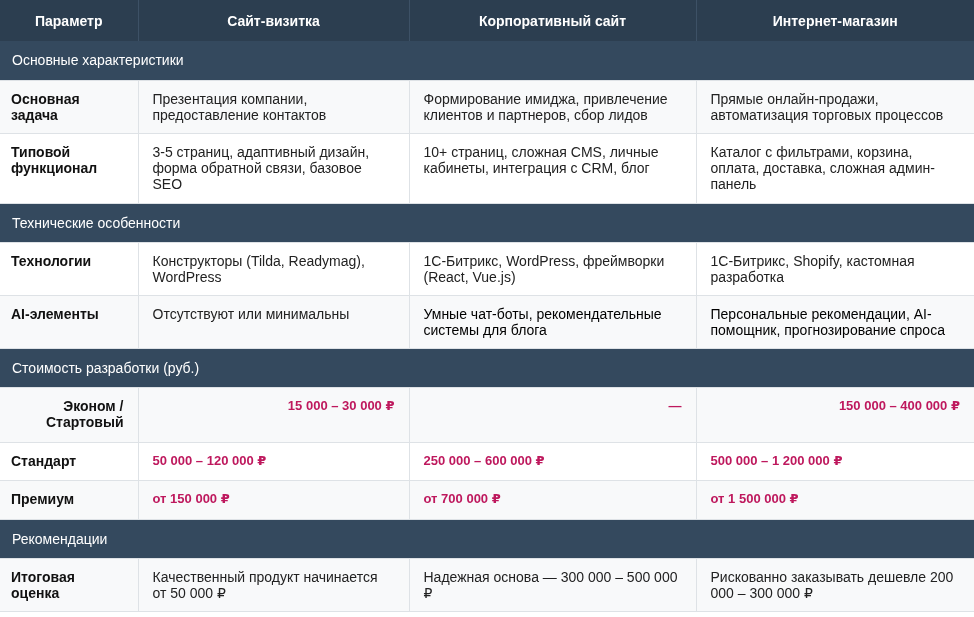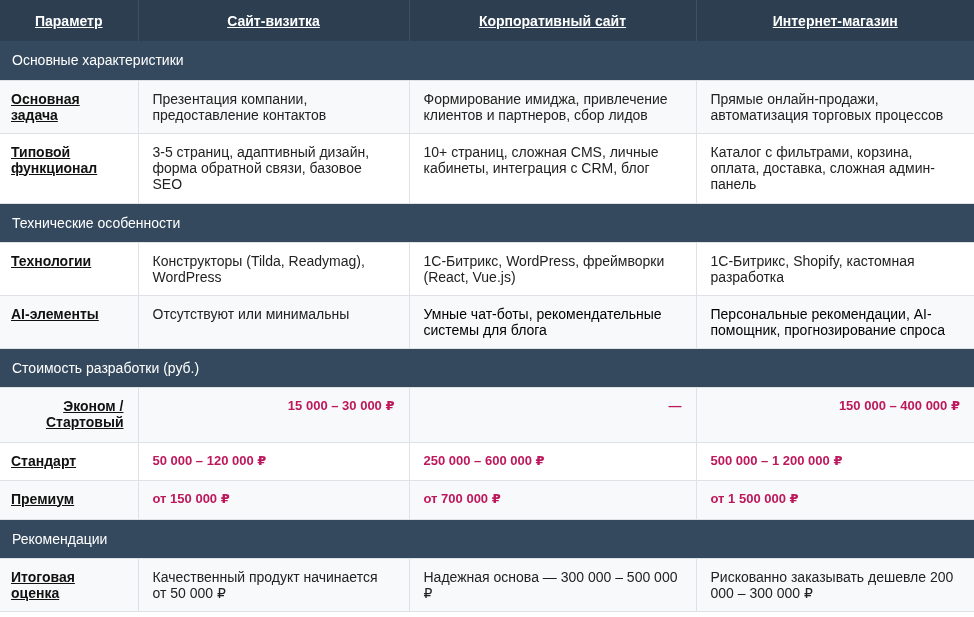--- a/index.html
+++ b/index.html
@@ -29,21 +29,20 @@
       background: #2c3e50;
       color: #ffffff;
       font-weight: bold;
       font-size: 14px;
       text-align: center;
       height: 41px;
       padding: 4px 12px;
       border-right: 1px solid #3d5166;
       vertical-align: middle;
       box-sizing: border-box;
-      text-decoration: underline;
     }
     thead th:last-child { border-right: none; }
 
     tr.section td {
       background: #34495e;
       color: #ffffff;
       font-weight: normal;
       font-size: 14px;
       height: 39px;
       padding: 0 12px;
@@ -53,21 +52,21 @@
     }
 
     tr.row td {
       padding: 10px 14px 10px 14px;
       vertical-align: top;
       line-height: 16px;
       border-right: 1px solid #dee2e6;
       border-bottom: 1px solid #dee2e6;
       box-sizing: border-box;
     }
-    tr.row td:first-child { padding-left: 11px; text-decoration: underline; }
+    tr.row td:first-child { padding-left: 11px; }
     tr.row td:last-child { border-right: none; }
     tr.row.odd td { background: #f8f9fa; }
     tr.row.even td { background: #ffffff; }
 
     td.param {
       font-weight: bold;
       color: #111111;
     }
     td.ai { color: #000000; margin-left: 16px; }
     td.price {

